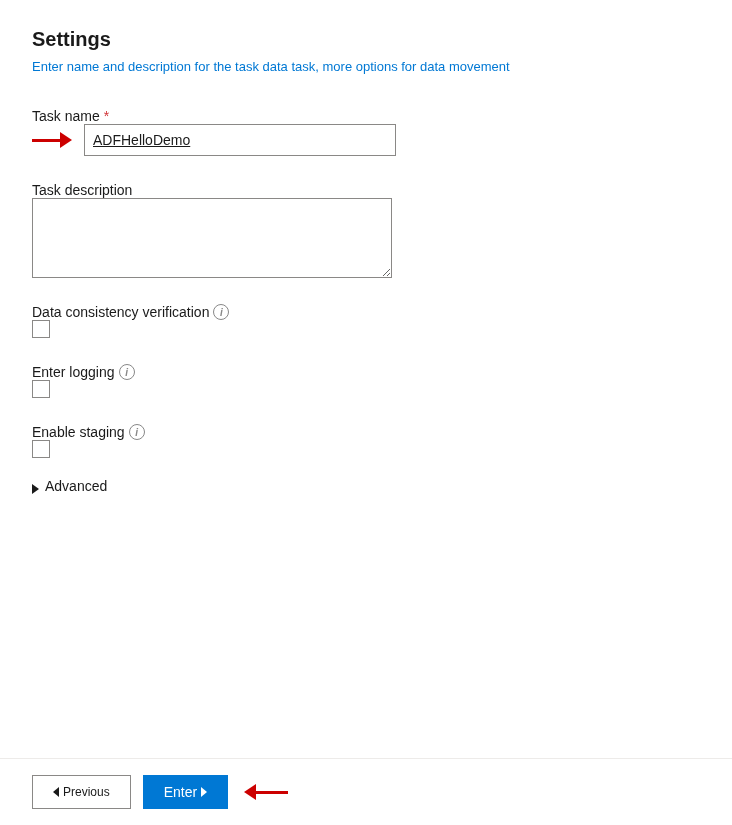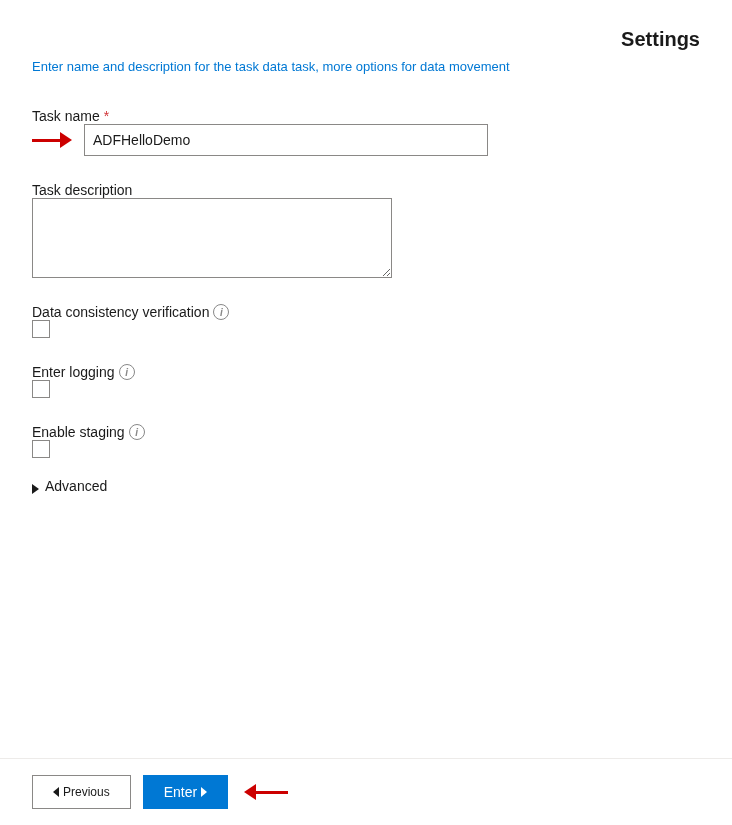--- a/index.html
+++ b/index.html
@@ -30,21 +30,20 @@
       flex: 1;
       padding: 28px 32px 20px 32px;
       overflow-y: auto;
     }
 
     .page-title {
       font-size: 20px;
       font-weight: 600;
       color: #1a1a1a;
       margin-bottom: 8px;
-      text-align: right;
     }
 
     .page-subtitle {
       font-size: 13px;
       color: #0078d4;
       margin-bottom: 28px;
     }
 
     .form-row {
       display: flex;
@@ -114,21 +113,22 @@
       height: 32px;
       border: 1px solid #8a8886;
       padding: 4px 8px;
       font-size: 14px;
       color: #1a1a1a;
       outline: none;
       width: 360px;
     }
 
     .task-name-input {
-      width: 404px;
+      width: 312px;
+      text-decoration: underline;
     }
 
     .textarea-input {
       border: 1px solid #8a8886;
       padding: 4px 8px;
       font-size: 14px;
       color: #1a1a1a;
       resize: both;
       outline: none;
       width: 360px;

